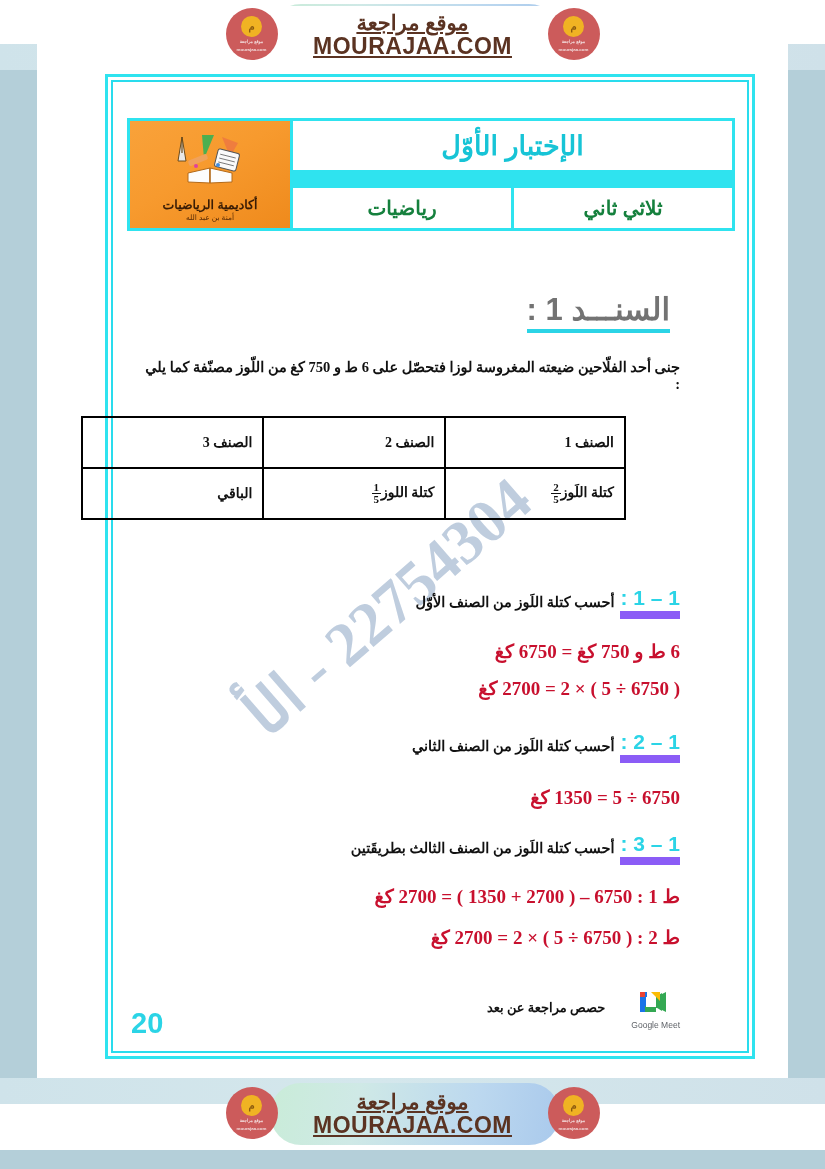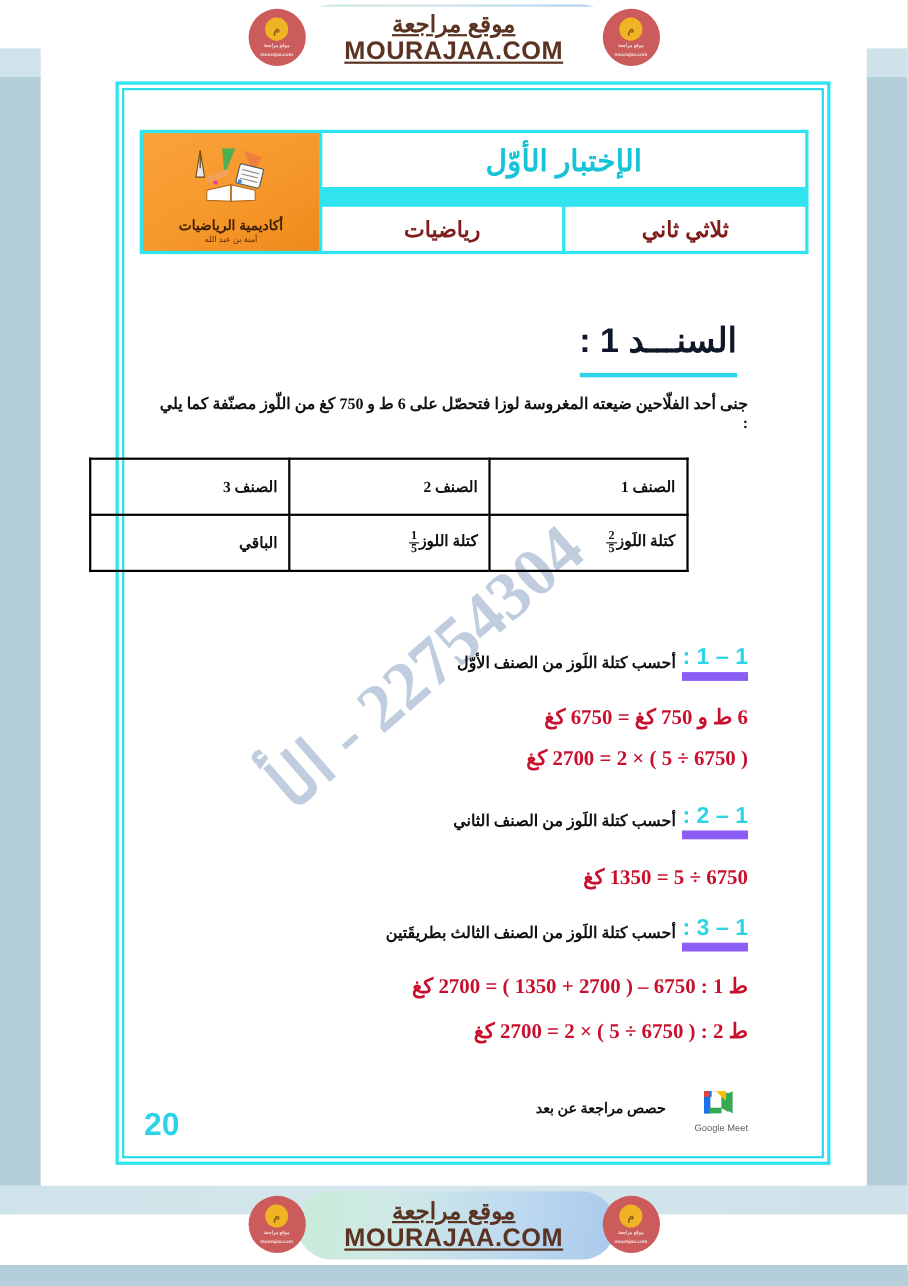--- a/index.html
+++ b/index.html
@@ -219,33 +219,33 @@
   .header-sub-cell {
     flex: 1;
     background: #ffffff;
     display: flex;
     align-items: center;
     justify-content: center;
   }
   .header-sub-cell span {
     font-size: 20px;
     font-weight: bold;
-    color: #7f1d1d;
+    color: #15803d;
   }
 
   
   .section-heading {
     position: absolute;
     right: 118px;
     top: 288px;
     font-size: 31px;
     font-weight: bold;
-    color: #0f172a;
+    color: #737373;
     border-bottom: 4px solid #2bd4e6;
-    padding-bottom: 12px;
+    padding-bottom: 2px;
     line-height: 1.05;
     white-space: nowrap;
   }
 
   
   .intro-text {
     position: absolute;
     right: 108px;
     left: 108px;
     top: 353px;

